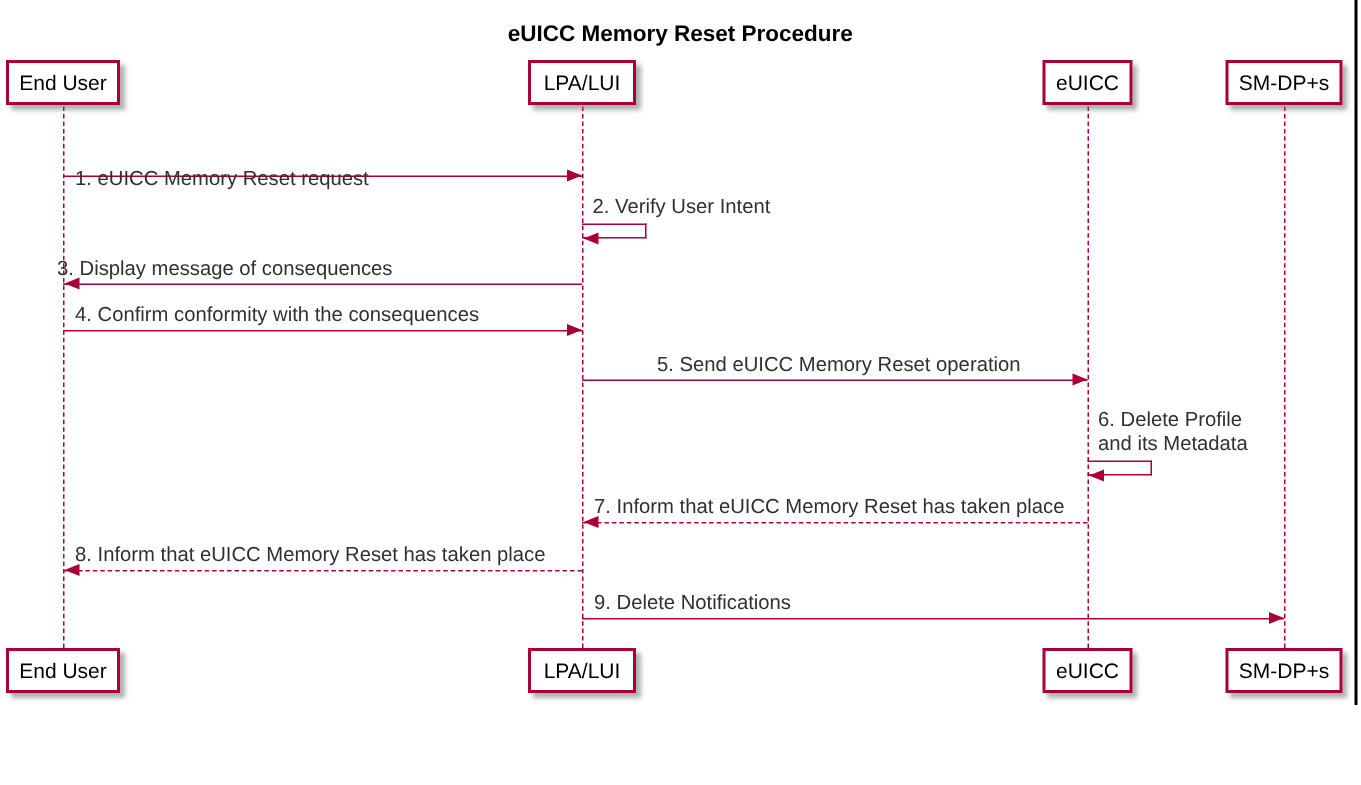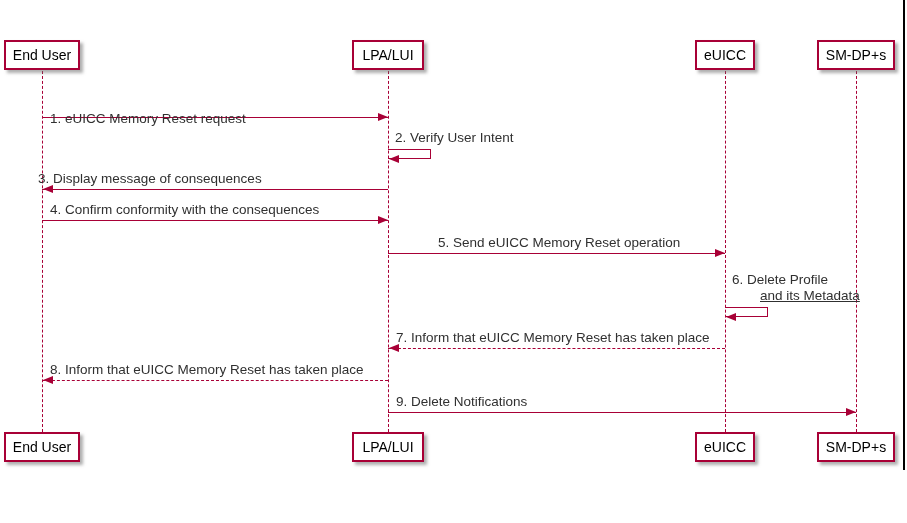--- a/index.html
+++ b/index.html
@@ -39,27 +39,28 @@
   }
   .arr-l{
     position:absolute; width:0; height:0; z-index:2;
     border-top:4px solid transparent; border-bottom:4px solid transparent;
     border-right:10px solid var(--line);
   }
   .mlabel{
     position:absolute; font-size:13.5px; color:var(--msg-text);
     line-height:16px; white-space:nowrap; z-index:2;
   }
-  .mlabel .cont{ margin-left:28px;text-decoration:underline; }
+  .mlabel .cont{ margin-left:0; }
   .page-edge{ position:absolute; background:#000; z-index:4; }
 </style>
 </head>
 <body>
 
 <div id="canvas">
+  <div class="diagram-title">eUICC Memory Reset Procedure</div>
   <div id="stage">
       <div class="lifeline" style="left: 42px; top: 71px; height: 361px;"></div>
       <div class="pbox" style="left: 4px; top: 40px; width: 76px;">End User</div>
       <div class="pbox" style="left: 4px; top: 432px; width: 76px;">End User</div>
       <div class="lifeline" style="left: 388px; top: 71px; height: 361px;"></div>
       <div class="pbox" style="left: 352px; top: 40px; width: 72px;">LPA/LUI</div>
       <div class="pbox" style="left: 352px; top: 432px; width: 72px;">LPA/LUI</div>
       <div class="lifeline" style="left: 725px; top: 71px; height: 361px;"></div>
       <div class="pbox" style="left: 695px; top: 40px; width: 60px;">eUICC</div>
       <div class="pbox" style="left: 695px; top: 432px; width: 60px;">eUICC</div>

